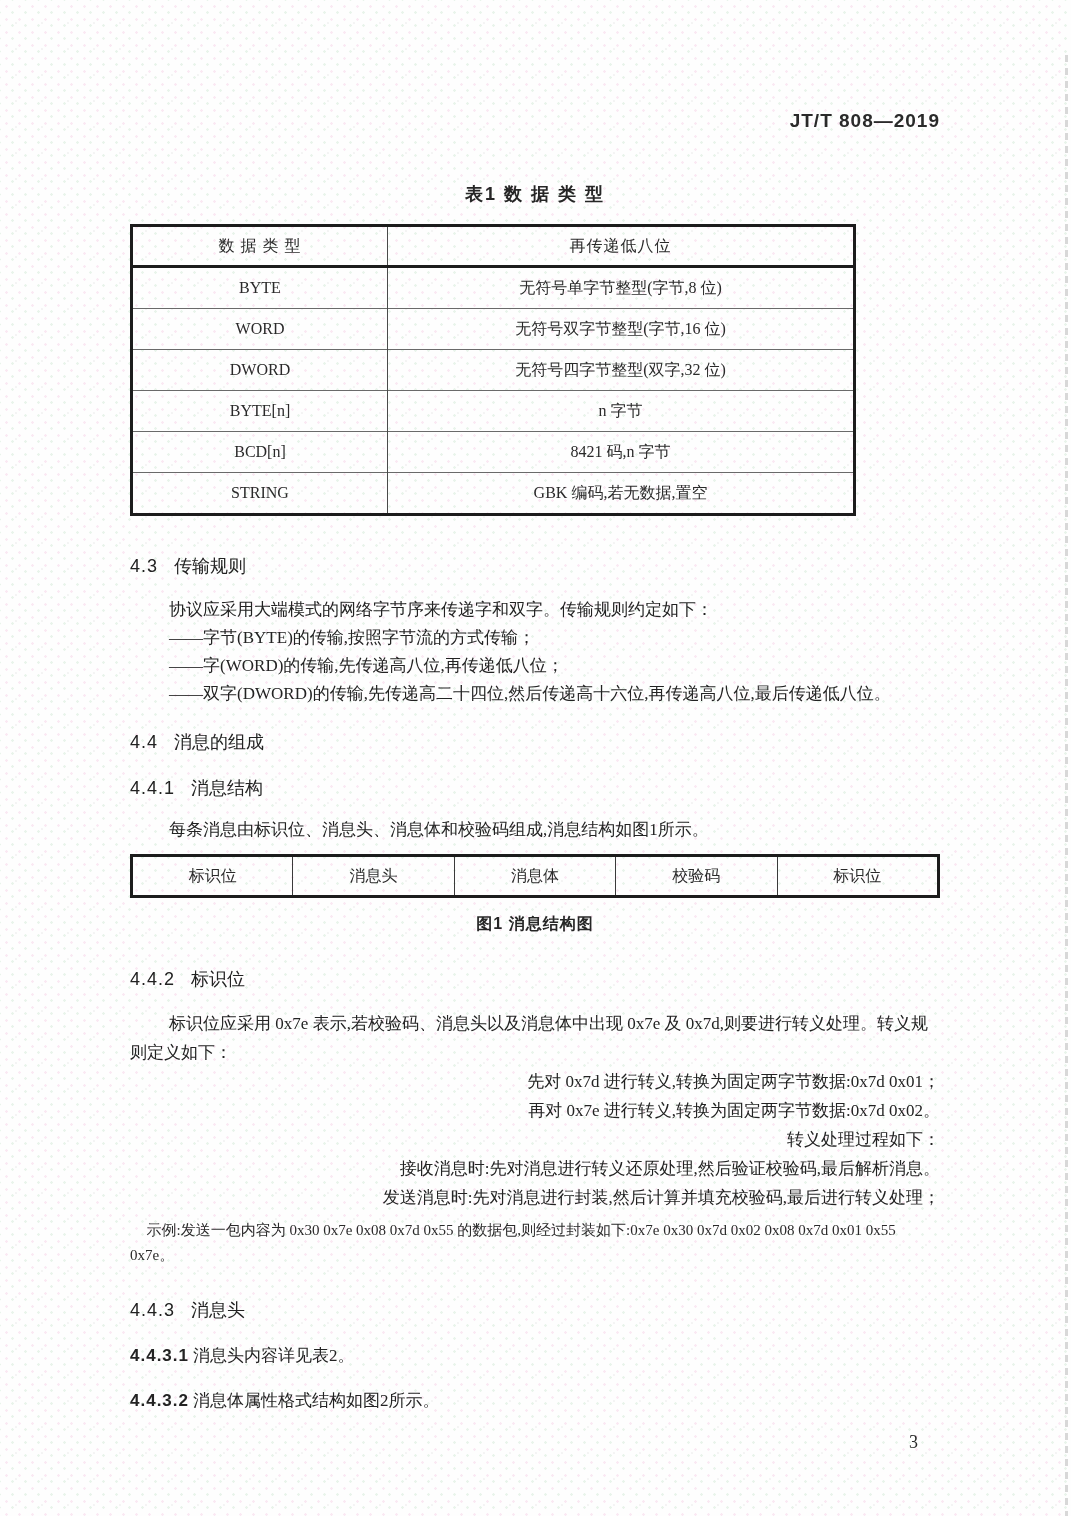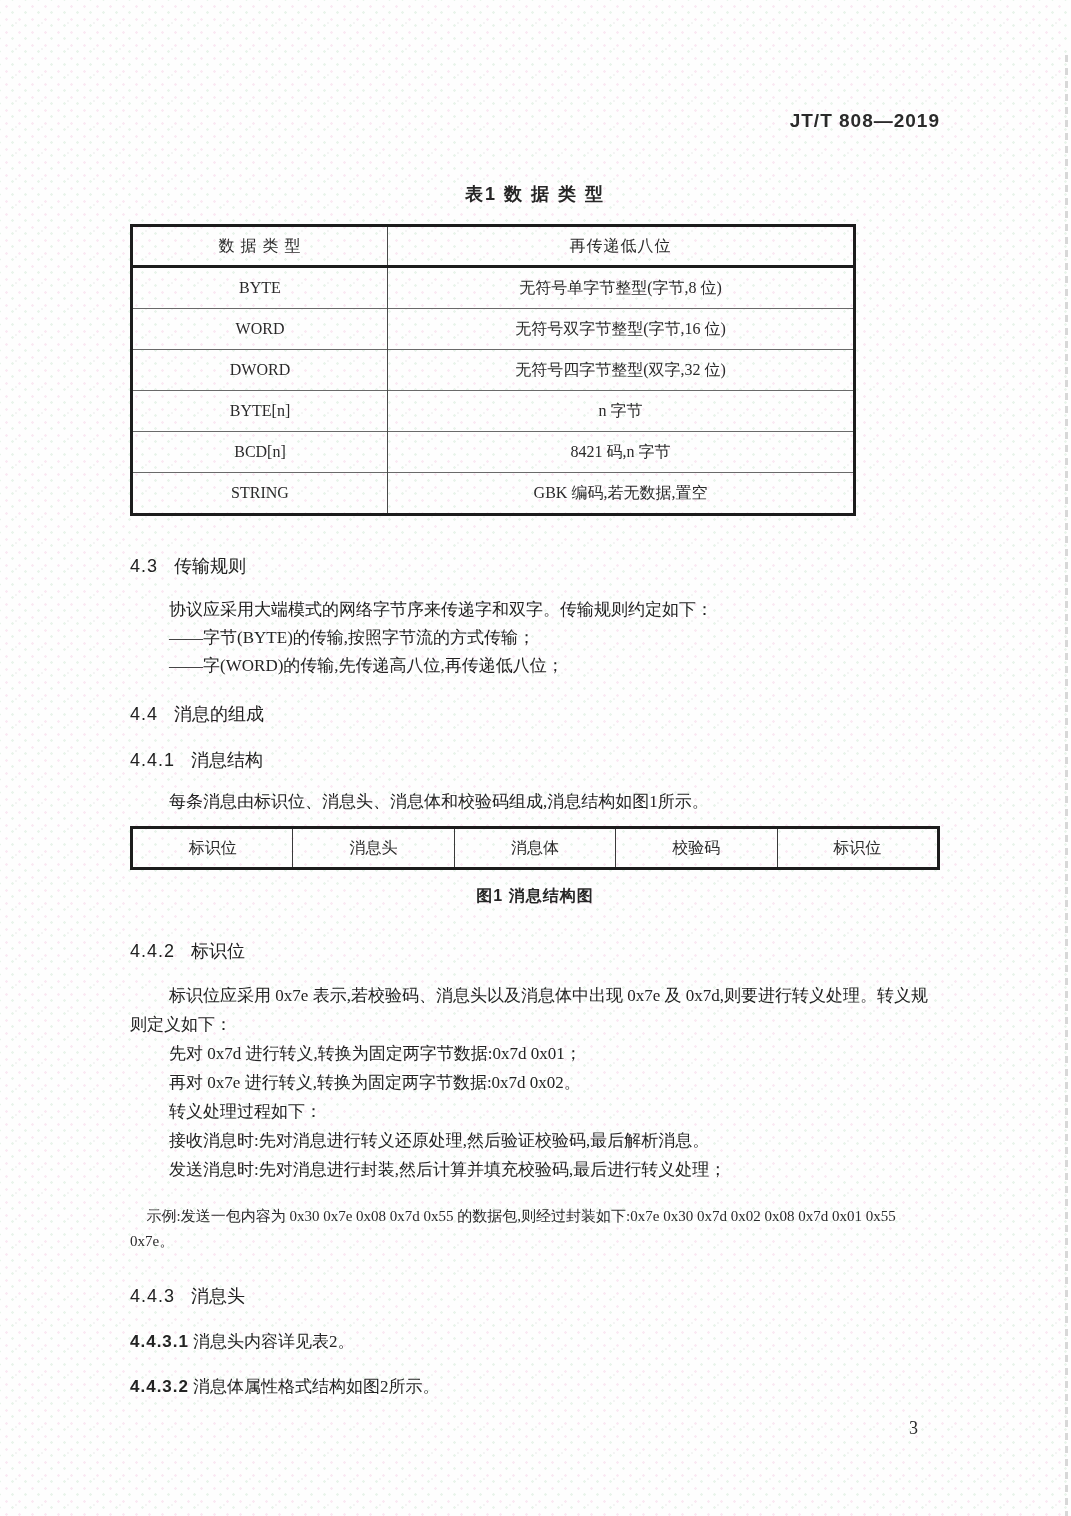--- a/index.html
+++ b/index.html
@@ -85,23 +85,23 @@
     border-right:1.5px solid #3a3a3a;
   }
   table.figure-table td:last-child{border-right:none;}
   .figure-caption{
     margin-top:16px;text-align:center;
     font-family:"Liberation Sans","DejaVu Sans",sans-serif;
     font-weight:bold;font-size:16px;letter-spacing:1px;color:#262626;
   }
   .h442{margin-top:32px;}
   .p442{margin-top:18px;text-indent:2.3em;line-height:29px;}
-  .rule-line{font-size:17px;line-height:29px;margin:0;text-indent:2.3em;}
+  .rule-line{font-size:17px;line-height:29px;margin:0;text-indent:2.3em;text-align:right;}
   .example-p{
-    margin:20px 0 0 0;font-size:15px;line-height:25px;text-indent:1.1em;color:#2a2a2a;
+    margin:6px 0 0 0;font-size:15px;line-height:25px;text-indent:1.1em;color:#2a2a2a;
   }
   .h443{margin-top:30px;}
   .sub-line{margin-top:20px;font-size:17px;line-height:28px;}
   .sub-line + .sub-line{margin-top:5px;}
   .sub-line .sub-num{
     font-family:"Liberation Sans","DejaVu Sans",sans-serif;
     font-weight:bold;margin-right:4px;letter-spacing:1px;
   }
   .page-number{
     margin-top:8px;text-align:right;padding-right:22px;
@@ -152,20 +152,21 @@
         </tr>
       </tbody>
     </table>
 
     <div class="sec-heading h43">
       <span class="sec-num">4.3</span><span>传输规则</span>
     </div>
     <p class="body-p p-first">协议应采用大端模式的网络字节序来传递字和双字。传输规则约定如下：</p>
     <p class="body-p dash-item">——字节(BYTE)的传输,按照字节流的方式传输；</p>
     <p class="body-p dash-item">——字(WORD)的传输,先传递高八位,再传递低八位；</p>
+    <p class="body-p dash-item">——双字(DWORD)的传输,先传递高二十四位,然后传递高十六位,再传递高八位,最后传递低八位。</p>
 
     <div class="sec-heading h44">
       <span class="sec-num">4.4</span><span>消息的组成</span>
     </div>
 
     <div class="sec-heading h441">
       <span class="sec-num">4.4.1</span><span>消息结构</span>
     </div>
     <p class="body-p p441">每条消息由标识位、消息头、消息体和校验码组成,消息结构如图1所示。</p>
 

